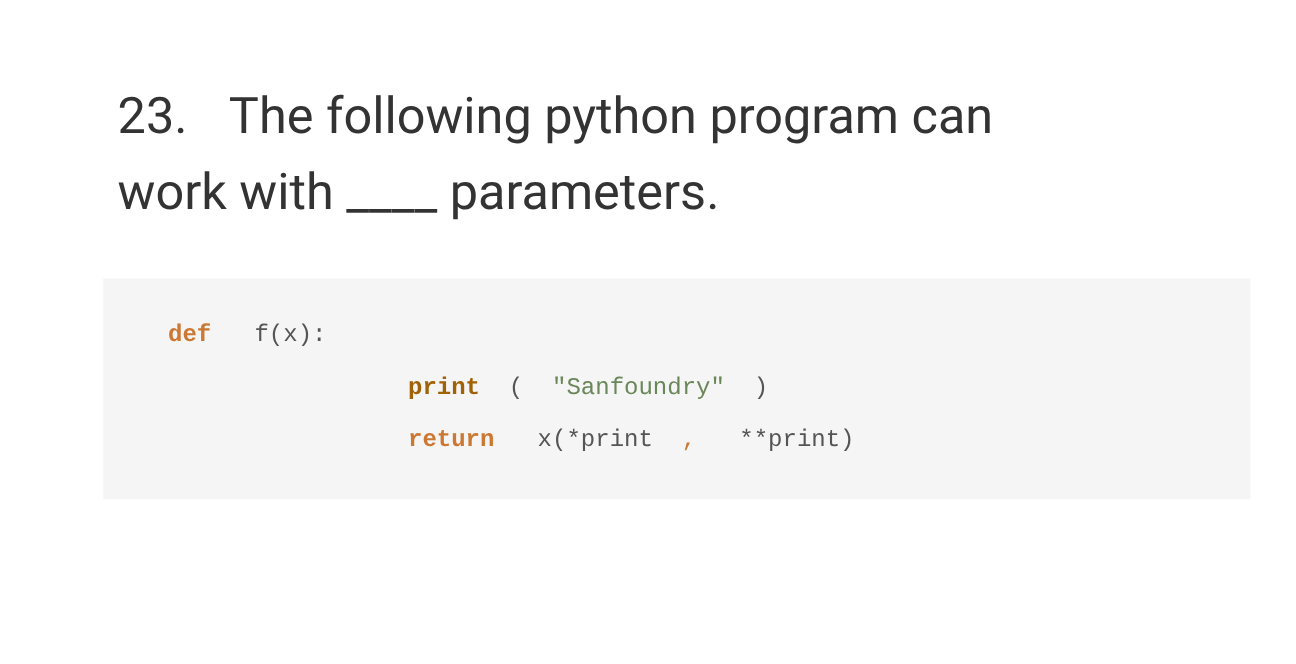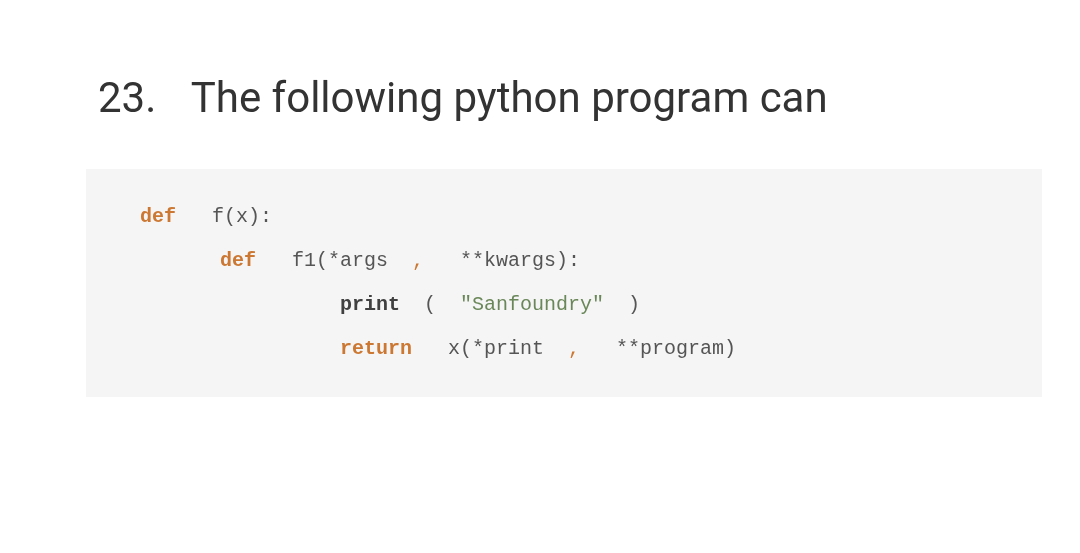--- a/index.html
+++ b/index.html
@@ -27,21 +27,21 @@
       font-family: "Consolas", "Monaco", "Courier New", monospace;
       font-size: 20px;
       line-height: 1.6;
       color: #555555;
     }
     .keyword {
       color: #cc7832;
       font-weight: bold;
     }
     .builtin {
-      color: #404040;
+      color: #a16207;
       font-weight: bold;
     }
     .string {
       color: #6a8759;
     }
     .comma {
       color: #cc7832;
     }
     .indent1 {
       padding-left: 80px;
@@ -49,20 +49,20 @@
     .indent2 {
       padding-left: 200px;
     }
   </style>
 </head>
 <body>
 
 <div class="question-text">
   <span>23.</span>
   <span>The following python program can</span><br>
+  <span>work with ____ parameters.</span>
 </div>
 
 <div class="code-block">
   <div><span class="keyword">def</span><span> f(x):</span></div>
-  <div class="indent1"><span class="keyword">def</span><span> f1(*args</span><span class="comma">,</span><span> **kwargs):</span></div>
   <div class="indent2"><span class="builtin">print</span><span>(</span><span class="string">"Sanfoundry"</span><span>)</span></div>
-  <div class="indent2"><span class="keyword">return</span><span> x(*print</span><span class="comma">,</span><span> **program)</span></div>
+  <div class="indent2"><span class="keyword">return</span><span> x(*print</span><span class="comma">,</span><span> **print)</span></div>
 </div>
 
 </body></html>

